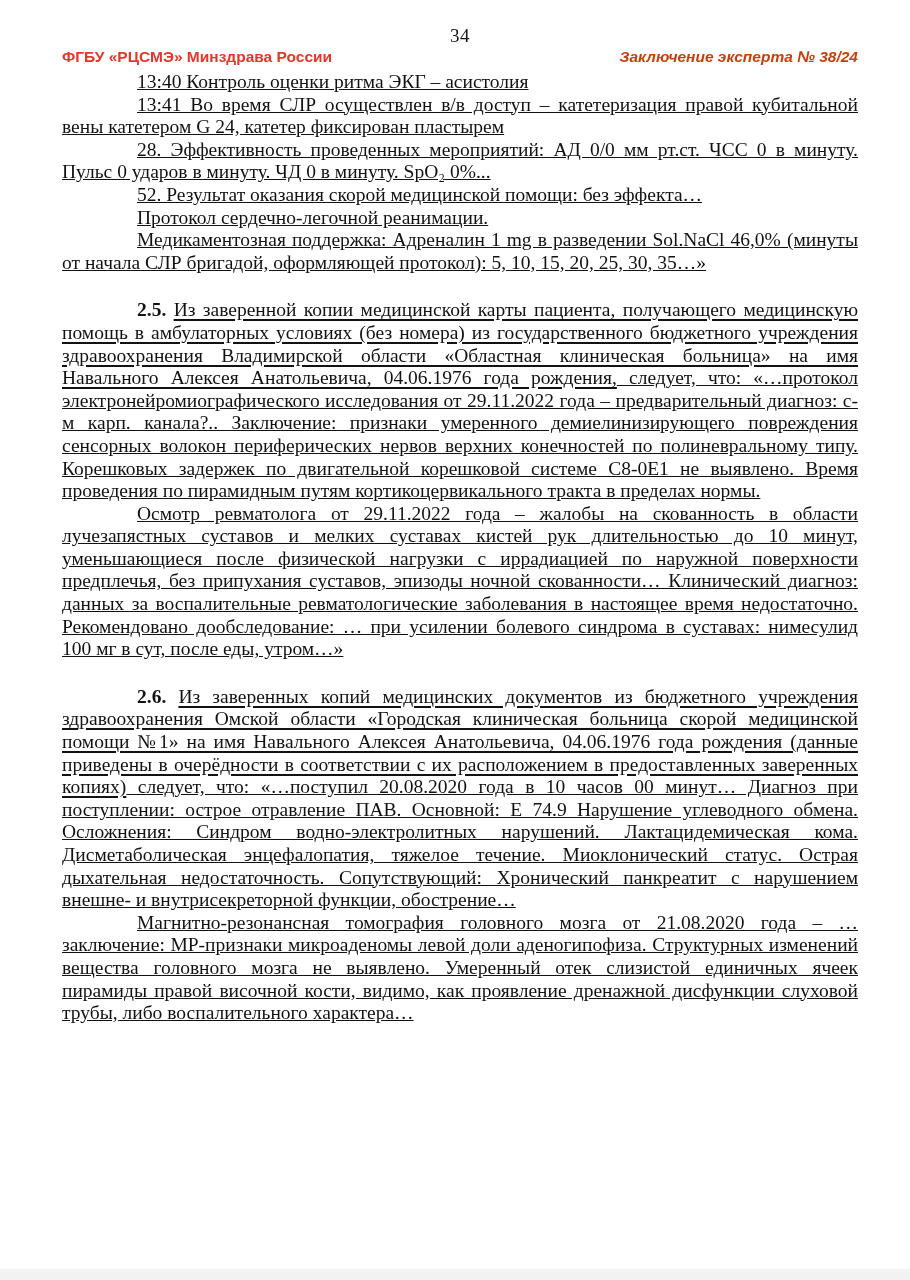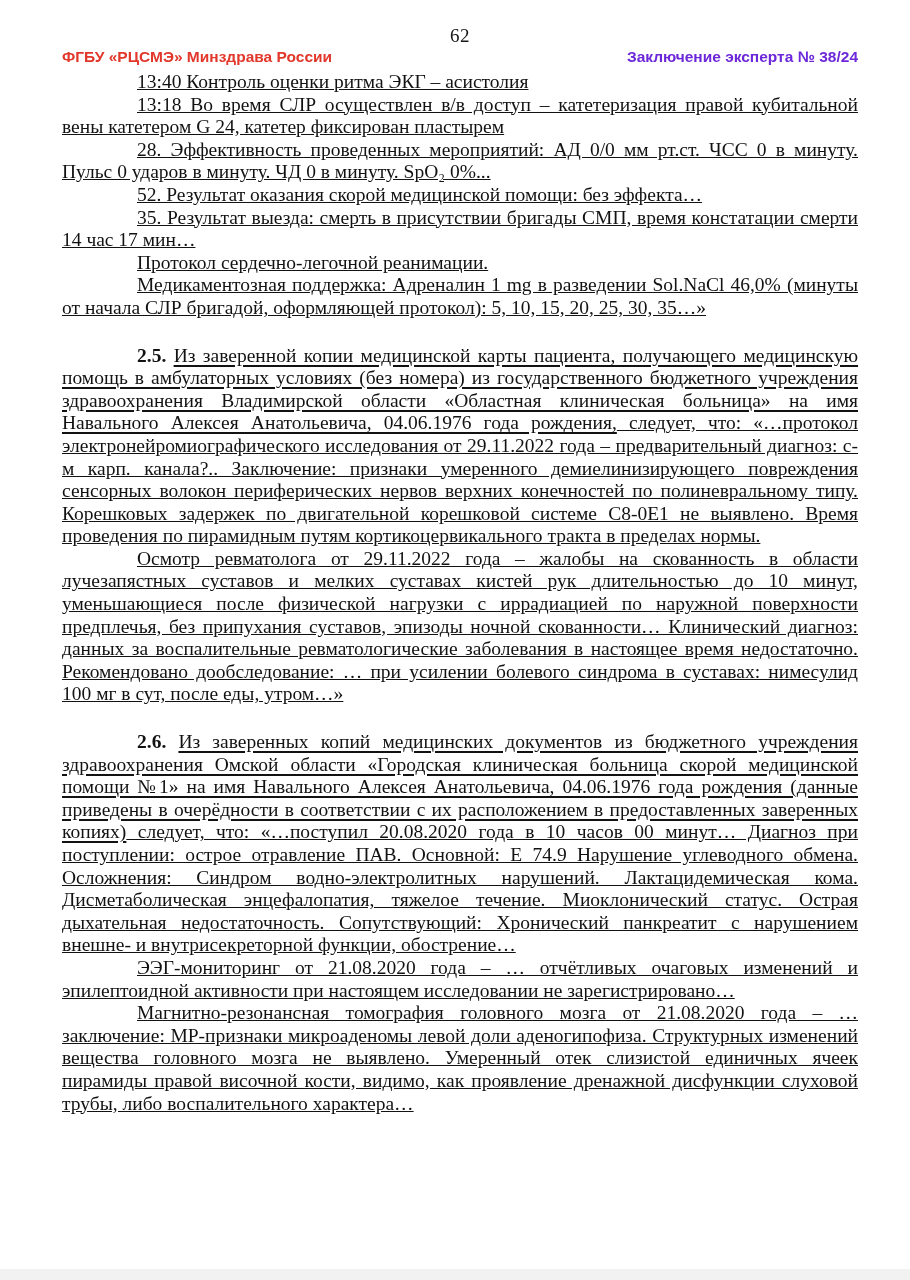--- a/index.html
+++ b/index.html
@@ -36,33 +36,31 @@
   }
   .bottom-band{
     position:absolute;left:0;bottom:0;width:910px;height:11px;
     background:#f2f2f2;
   }
 </style>
 </head>
 <body>
 
 <div class="page">
-  <div class="page-number">62</div>
+  <div class="page-number">34</div>
   <div class="header-row">
     <span style="color: rgb(226, 55, 43);">ФГБУ «РЦСМЭ» Минздрава России</span>
-    <span style="color: #6d28d9;">Заключение эксперта № 38/24</span>
+    <span style="color: #c2410c; font-style: italic;">Заключение эксперта № 38/24</span>
   </div>
   <div class="doc-body" id="doc-body">
       <p class="para"><span class="r-n">13:40 Контроль оценки ритма ЭКГ – асистолия</span></p>
-      <p class="para"><span class="r-n">13:18 Во время СЛР осуществлен в/в доступ – катетеризация правой кубитальной вены катетером G 24, катетер фиксирован пластырем</span></p>
+      <p class="para"><span class="r-n">13:41 Во время СЛР осуществлен в/в доступ – катетеризация правой кубитальной вены катетером G 24, катетер фиксирован пластырем</span></p>
       <p class="para"><span class="r-n">28. Эффективность проведенных мероприятий: АД 0/0 мм рт.ст. ЧСС 0 в минуту. Пульс 0 ударов в минуту. ЧД 0 в минуту. SpO₂ 0%...</span></p>
       <p class="para"><span class="r-n">52. Результат оказания скорой медицинской помощи: без эффекта…</span></p>
-      <p class="para"><span class="r-n">35. Результат выезда: смерть в присутствии бригады СМП, время констатации смерти 14 час 17 мин…</span></p>
       <p class="para"><span class="r-n">Протокол сердечно-легочной реанимации.</span></p>
       <p class="para"><span class="r-n">Медикаментозная поддержка: Адреналин 1 mg в разведении Sol.NaCl 46,0% (минуты от начала СЛР бригадой, оформляющей протокол): 5, 10, 15, 20, 25, 30, 35…»</span></p>
       <p class="para sect"><span class="r-b">2.5. </span><span class="r-bu">Из заверенной копии медицинской карты пациента, получающего медицинскую помощь в амбулаторных условиях (без номера) из государственного бюджетного учреждения здравоохранения Владимирской области «Областная клиническая больница» на имя Навального Алексея Анатольевича, 04.06.1976 года рождения,</span><span class="r-n"> следует, что: «…протокол электронейромиографического исследования от 29.11.2022 года – предварительный диагноз: с-м карп. канала?.. Заключение: признаки умеренного демиелинизирующего повреждения сенсорных волокон периферических нервов верхних конечностей по полиневральному типу. Корешковых задержек по двигательной корешковой системе С8-0Е1 не выявлено. Время проведения по пирамидным путям кортикоцервикального тракта в пределах нормы.</span></p>
       <p class="para"><span class="r-n">Осмотр ревматолога от 29.11.2022 года – жалобы на скованность в области лучезапястных суставов и мелких суставах кистей рук длительностью до 10 минут, уменьшающиеся после физической нагрузки с иррадиацией по наружной поверхности предплечья, без припухания суставов, эпизоды ночной скованности… Клинический диагноз: данных за воспалительные ревматологические заболевания в настоящее время недостаточно. Рекомендовано дообследование: … при усилении болевого синдрома в суставах: нимесулид 100 мг в сут, после еды, утром…»</span></p>
       <p class="para sect"><span class="r-b">2.6. </span><span class="r-bu">Из заверенных копий медицинских документов из бюджетного учреждения здравоохранения Омской области «Городская клиническая больница скорой медицинской помощи №1» на имя Навального Алексея Анатольевича, 04.06.1976 года рождения (данные приведены в очерёдности в соответствии с их расположением в предоставленных заверенных копиях)</span><span class="r-n"> следует, что: «…поступил 20.08.2020 года в 10 часов 00 минут… Диагноз при поступлении: острое отравление ПАВ. Основной: Е 74.9 Нарушение углеводного обмена. Осложнения: Синдром водно-электролитных нарушений. Лактацидемическая кома. Дисметаболическая энцефалопатия, тяжелое течение. Миоклонический статус. Острая дыхательная недостаточность. Сопутствующий: Хронический панкреатит с нарушением внешне- и внутрисекреторной функции, обострение…</span></p>
-      <p class="para"><span class="r-n">ЭЭГ-мониторинг от 21.08.2020 года – … отчётливых очаговых изменений и эпилептоидной активности при настоящем исследовании не зарегистрировано…</span></p>
       <p class="para"><span class="r-n">Магнитно-резонансная томография головного мозга от 21.08.2020 года – … заключение: МР-признаки микроаденомы левой доли аденогипофиза. Структурных изменений вещества головного мозга не выявлено. Умеренный отек слизистой единичных ячеек пирамиды правой височной кости, видимо, как проявление дренажной дисфункции слуховой трубы, либо воспалительного характера…</span></p>
     </div>
   <div class="bottom-band"></div>
 </div>
 
 </body></html>

